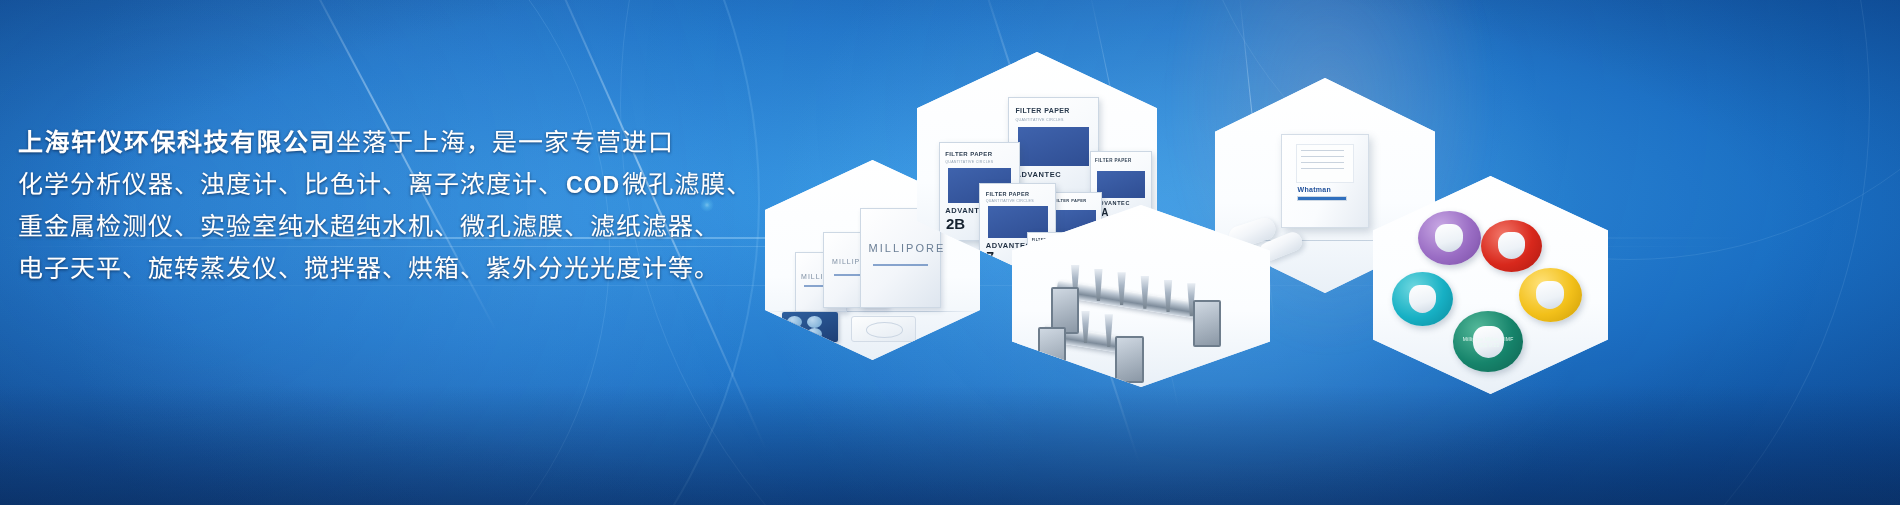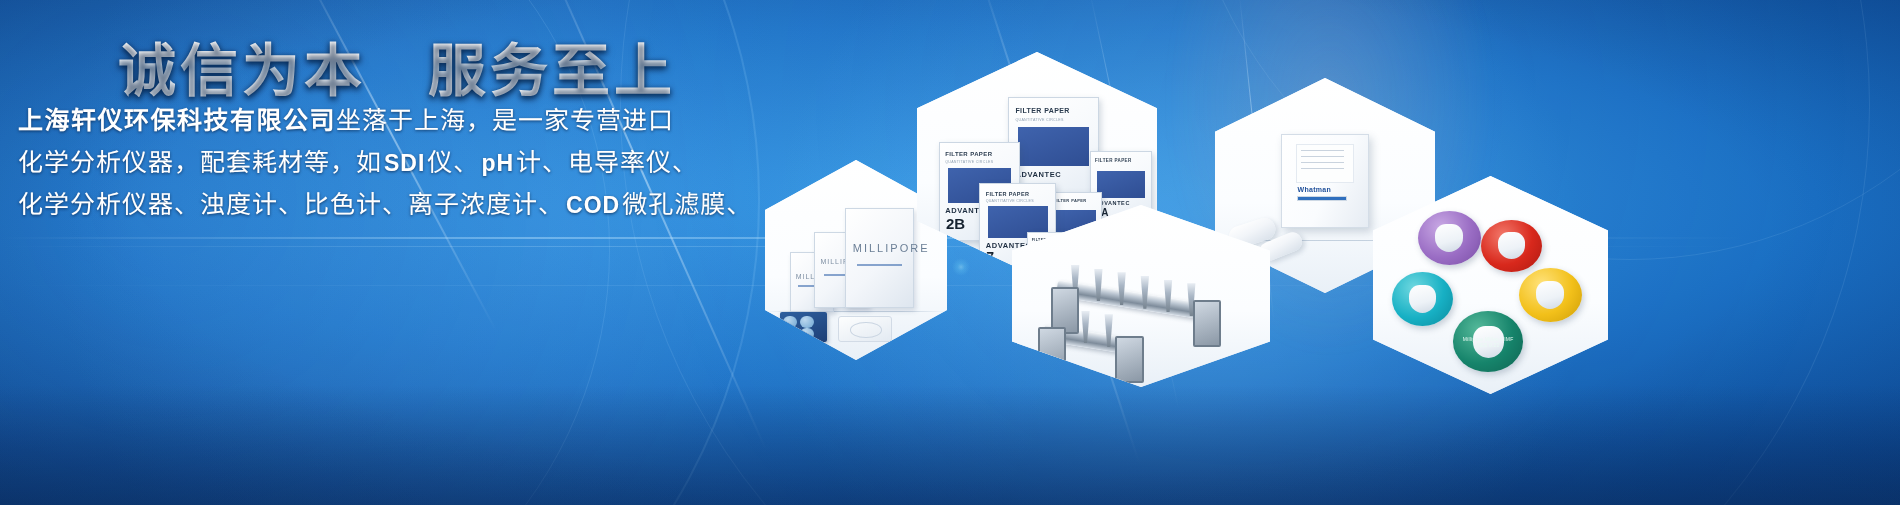--- a/index.html
+++ b/index.html
@@ -92,21 +92,21 @@
     white-space:pre;
     background:linear-gradient(180deg,#ffffff 0%,#ffffff 38%,#cfe0ef 52%,#f6fbff 66%,#ffffff 100%);
     -webkit-background-clip:text;background-clip:text;
     color:transparent;-webkit-text-fill-color:transparent;
     text-shadow:0 2px 5px rgba(2,25,60,0.55);
     filter:drop-shadow(0 2px 3px rgba(2,25,60,0.65));
   }
 
   
   #copy{
-    position:absolute;left:18px;top:100px;width:710px;
+    position:absolute;left:18px;top:122px;width:710px;
     color:#ffffff;
     font-size:25px;
     line-height:42px;
     letter-spacing:1px;
     white-space:nowrap;
     text-shadow:0 1px 3px rgba(3,28,66,0.75), 0 0 1px rgba(255,255,255,0.35);
   }
   #copy .para-line{display:block;}
   #copy .lead{font-weight:700;letter-spacing:1.5px;}
   #copy .lat{font-family:"Liberation Sans","DejaVu Sans",sans-serif;font-weight:700;font-size:23px;padding:0 2px;}
@@ -117,21 +117,21 @@
     position:absolute;
     -webkit-clip-path:polygon(50% 0%,100% 25%,100% 75%,50% 100%,0% 75%,0% 25%);
     clip-path:polygon(50% 0%,100% 25%,100% 75%,50% 100%,0% 75%,0% 25%);
     background:linear-gradient(160deg,#ffffff 0%,#f4f8fc 45%,#dfe9f3 100%);
     box-shadow:0 0 28px rgba(4,35,80,0.30);
     overflow:hidden;
   }
   .hex .photo{position:absolute;inset:0;}
 
   
-  .hex-membranes{left:30px;  top:160px; width:182px; height:200px; z-index:3;}
+  .hex-membranes{left:30px;  top:160px; width:215px; height:200px; z-index:3;}
   .hex-filterpaper{left:182px;top:52px;  width:240px; height:225px; z-index:4;}
   .hex-manifold{left:277px;  top:205px; width:258px; height:182px; z-index:5;}
   .hex-whatman{left:480px;   top:78px;  width:220px; height:215px; z-index:4;}
   .hex-syringe{left:638px;   top:176px; width:235px; height:218px; z-index:5;}
 
   
   .stage{
     position:absolute;inset:0;
     background:linear-gradient(180deg,#ffffff 0%,#fbfdff 58%,#e9f0f7 100%);
   }
@@ -232,26 +232,26 @@
     <div class="hband hband3"></div>
 
     <div class="flare flare-main"></div>
     <div class="flare flare-s1"></div>
     <div class="flare flare-s2"></div>
 
     <div class="bottom-fade"></div>
     <div class="vign"></div>
   </div>
 
-  <div id="headline">诚信为本　服务至上</div>
 
   <div id="copy">
     <span class="para-line"><span class="lead">上海轩仪环保科技有限公司</span><span>坐落于上海，是一家专营进口</span></span>
-    <span class="para-line"><span>化学分析仪器，配套耗材等，如</span><span class="lat">SDI</span><span>仪、</span><span class="lat">pH</span><span>计、电导率仪、</span></span>
     <span class="para-line"><span>化学分析仪器、浊度计、比色计、离子浓度计、</span><span class="lat">COD</span><span>微孔滤膜、</span></span>
+    <span class="para-line">重金属检测仪、实验室纯水超纯水机、微孔滤膜、滤纸滤器、</span>
+    <span class="para-line">电子天平、旋转蒸发仪、搅拌器、烘箱、紫外分光光度计等。</span>
   </div>
 
   <div id="gallery">
 
     <div class="hex hex-membranes">
       <div class="photo stage">
         <div class="shelf"></div>
         <div class="mp-box mp-b1">
           <div class="brand">MILLIPORE</div>
           <div class="stripe"></div>

